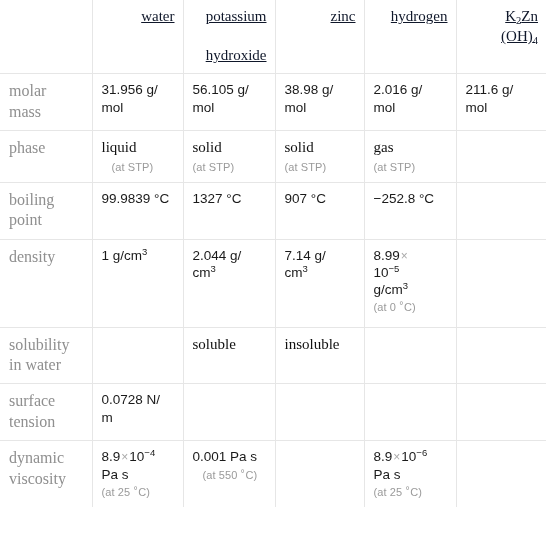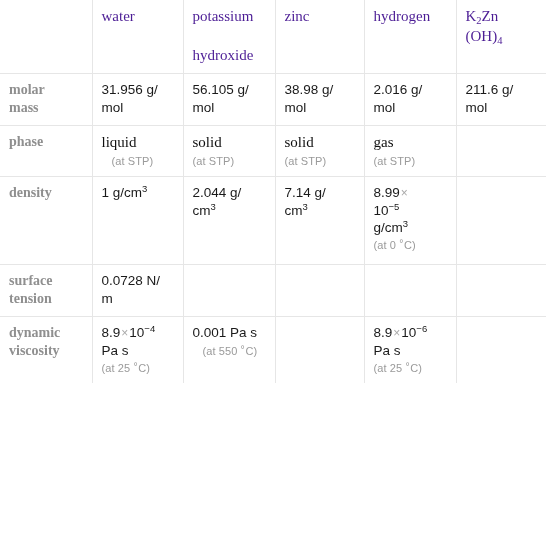--- a/index.html
+++ b/index.html
@@ -38,44 +38,44 @@
   col.c0 { width: 92px; }
   col.c1 { width: 91px; }
   col.c2 { width: 92px; }
   col.c3 { width: 89px; }
   col.c4 { width: 92px; }
   col.c5 { width: 90px; }
 
   
   .hdr-cell {
     height: 66px;
-    text-align: left;
+    text-align: right;
     vertical-align: top;
     padding-top: 10px;
     font-family: "Liberation Serif", serif;
     font-size: 15px;
-    color: #4c1d95;
+    color: #0f172a;
+    text-decoration: underline;
   }
   .hdr-cell .l2 { display: block; margin-top: 20px; }
   .hdr-cell .f2 { display: block; margin-top: 1px; }
   .hdr-cell sub {
     font-size: 10.5px;
     vertical-align: baseline;
     position: relative;
     top: 3px;
   }
 
   
   .rowlabel {
     font-family: "Liberation Serif", serif;
-    font-size: 14px;
+    font-size: 16px;
     color: #8f8f8f;
     line-height: 1.33;
     padding-top: 8px;
-    font-weight: bold;
   }
 
   
   .val {
     font-size: 13.5px;
     color: #1a1a1a;
     font-family: "Liberation Sans", sans-serif;
   }
   .val.serif {
     font-family: "Liberation Serif", serif;
@@ -195,20 +195,41 @@
     <td class="val serif">
       <span>gas</span>
       <span class="annot noind">(at STP)</span>
     </td>
     <td class="val">
       <span></span>
     </td>
   </tr>
 
 
+  <tr class="r-boil">
+    <td class="rowlabel">
+      <span>boiling</span><br>
+      <span>point</span>
+    </td>
+    <td class="val">
+      <span>99.9839 °C</span>
+    </td>
+    <td class="val">
+      <span>1327 °C</span>
+    </td>
+    <td class="val">
+      <span>907 °C</span>
+    </td>
+    <td class="val">
+      <span>−252.8 °C</span>
+    </td>
+    <td class="val">
+      <span></span>
+    </td>
+  </tr>
 
   <tr class="r-dens">
     <td class="rowlabel">
       <span>density</span>
     </td>
     <td class="val">
       <span>1 g/cm</span><sup>3</sup>
     </td>
     <td class="val">
       <span>2.044 g/</span><br>
@@ -222,20 +243,41 @@
       <span>8.99</span><span class="times">×</span><br>
       <span>10</span><sup>−5</sup><br>
       <span>g/cm</span><sup>3</sup>
       <span class="annot noind"><span>(at 0 </span><span class="deg-s">°</span><span>C)</span></span>
     </td>
     <td class="val">
       <span></span>
     </td>
   </tr>
 
+  <tr class="r-sol">
+    <td class="rowlabel">
+      <span>solubility</span><br>
+      <span>in water</span>
+    </td>
+    <td class="val serif">
+      <span></span>
+    </td>
+    <td class="val serif">
+      <span>soluble</span>
+    </td>
+    <td class="val serif">
+      <span>insoluble</span>
+    </td>
+    <td class="val serif">
+      <span></span>
+    </td>
+    <td class="val serif">
+      <span></span>
+    </td>
+  </tr>
 
   <tr class="r-surf">
     <td class="rowlabel">
       <span>surface</span><br>
       <span>tension</span>
     </td>
     <td class="val">
       <span>0.0728 N/</span><br>
       <span>m</span>
     </td>

